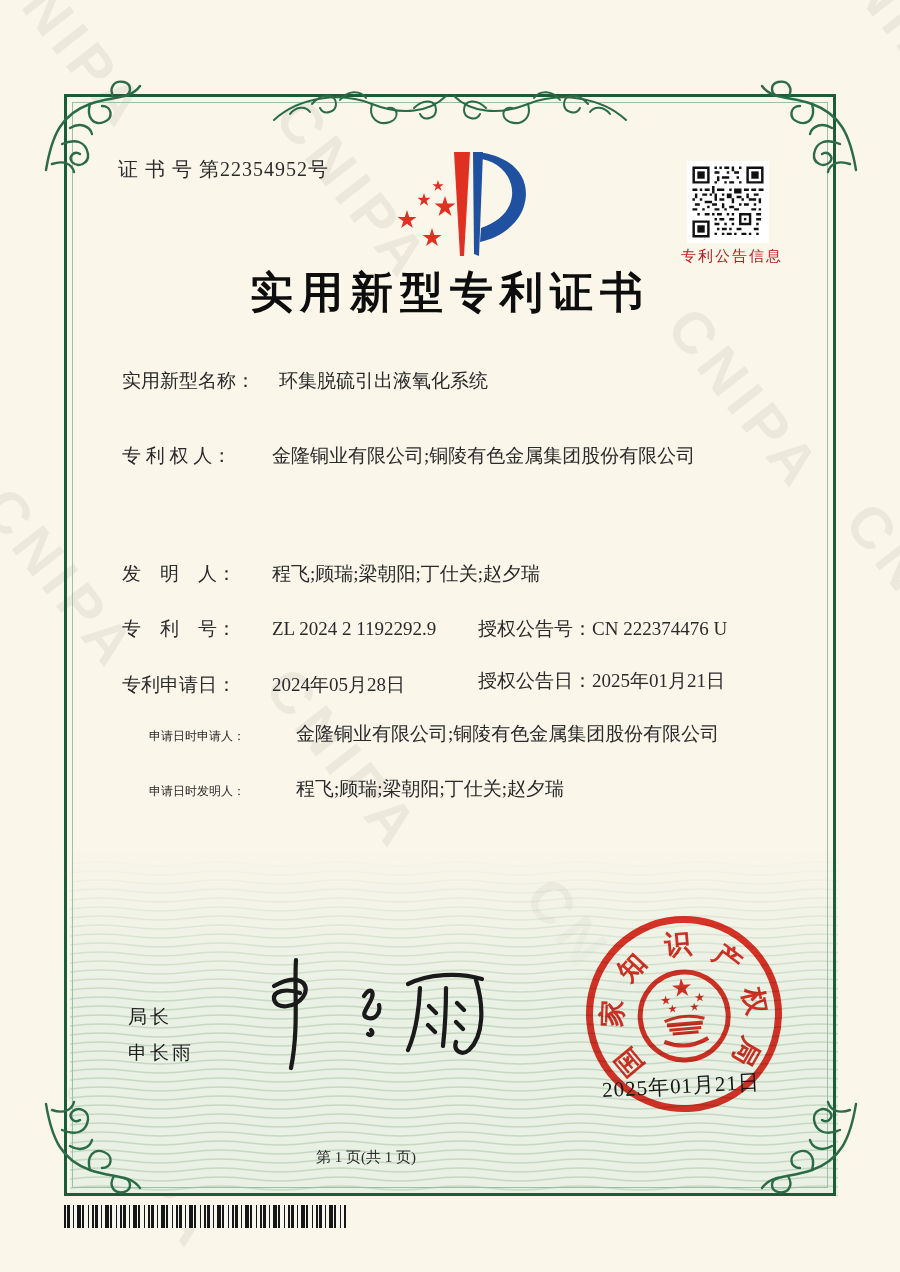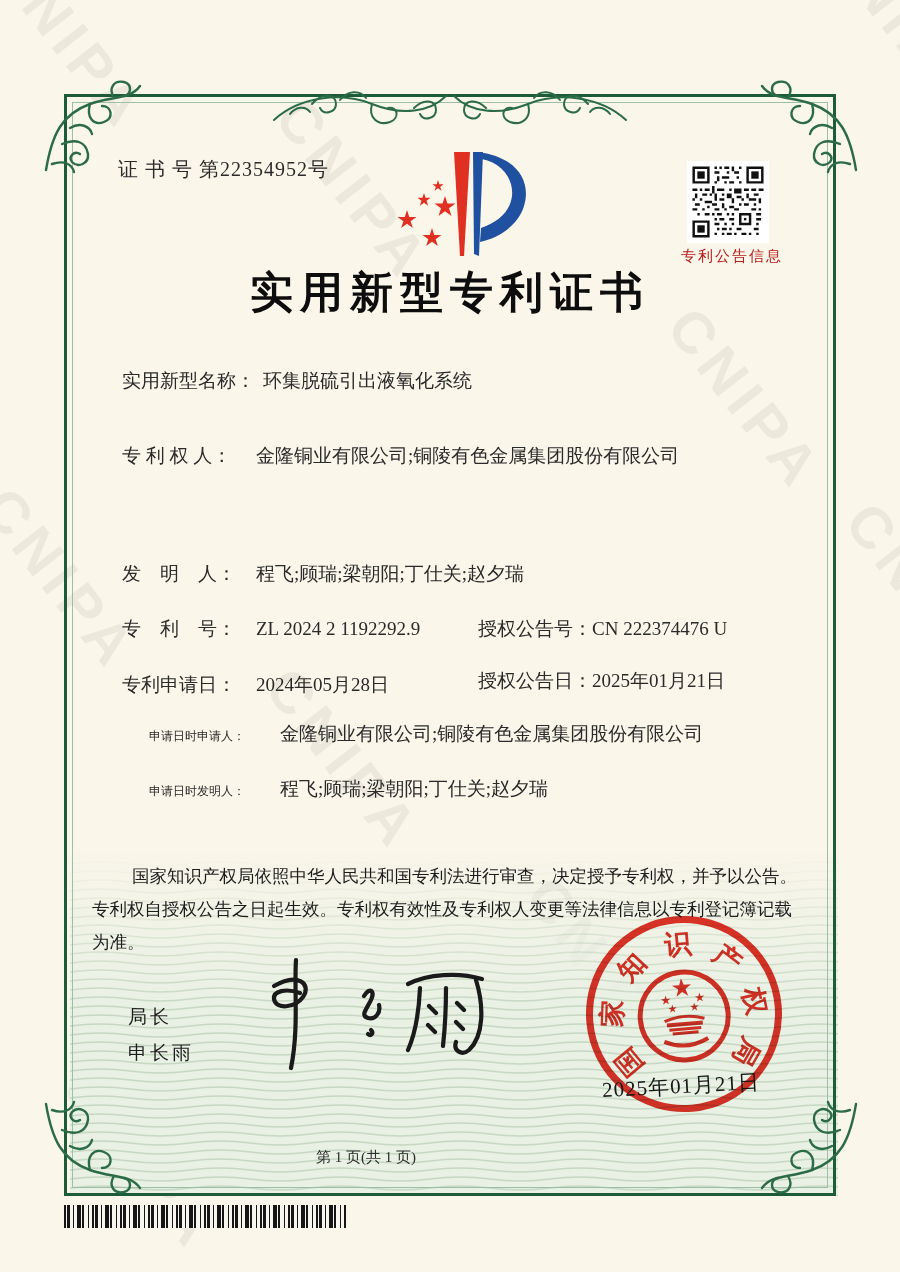--- a/index.html
+++ b/index.html
@@ -28,21 +28,21 @@
   .cert-no{position:absolute;left:118px;top:156px;font-size:20px;letter-spacing:1px;color:#2b2b2b;}
   .logo{position:absolute;left:380px;top:146px;}
   .qr{position:absolute;left:687px;top:161px;width:82px;height:82px;background:#fff;padding:3px;box-sizing:border-box;}
   .qr-label{position:absolute;left:672px;top:247px;width:120px;font-size:15px;letter-spacing:2px;color:#b91c1c;text-align:center;}
   .title{position:absolute;left:0;top:264px;width:900px;text-align:center;
       font-size:43px;font-weight:bold;letter-spacing:7px;color:#0d0d0d;}
 
   
   .row{position:absolute;left:122px;font-size:19px;color:#2a2a2a;white-space:nowrap;}
   .row .lab{display:inline-block;min-width:126px;}
-  .row .val{margin-left:8px;}
+  .row .val{margin-left:24px;}
   .rcol{position:absolute;left:478px;font-size:19px;color:#2a2a2a;white-space:nowrap;}
   .rcol .val{}
   .small-lab .lab{min-width:150px;font-size:12px;text-align:center;}
 
   
   .legal{position:absolute;left:92px;top:860px;width:716px;font-size:17.5px;line-height:33px;color:#1c1c1c;}
   .legal .l1{padding-left:40px;}
 
   
   .gov-title{position:absolute;left:128px;top:1004px;font-size:19px;letter-spacing:3px;color:#1d1d1d;
@@ -194,24 +194,20 @@
   <div class="rcol" style="top:668px">
     <span class="lab">授权公告日：</span><span class="val">2025年01月21日</span>
   </div>
   <div class="row small-lab" style="top:721px">
     <span class="lab">申请日时申请人：</span><span class="val">金隆铜业有限公司;铜陵有色金属集团股份有限公司</span>
   </div>
   <div class="row small-lab" style="top:776px">
     <span class="lab">申请日时发明人：</span><span class="val">程飞;顾瑞;梁朝阳;丁仕关;赵夕瑞</span>
   </div>
 
-  <div class="legal">
-    <div class="l1">国家知识产权局依照中华人民共和国专利法进行审查，决定授予专利权，并予以公告。</div>
-    <div class="l2">专利权自授权公告之日起生效。专利权有效性及专利权人变更等法律信息以专利登记簿记载为准。</div>
-  </div>
 
   <div class="gov-title">局长</div>
   <div class="gov-name">申长雨</div>
 
   <svg class="sig" width="240" height="130" viewBox="0 0 240 130">
     <g stroke="#1a1a1a" stroke-width="4.2" fill="none" stroke-linecap="round" stroke-linejoin="round">
       <path d="M38,16 C36,45 41,85 33,124"></path>
       <path d="M16,42 C40,28 54,40 45,53 C37,64 18,66 16,55 C15,47 28,44 42,49"></path>
       <path d="M106,52 C112,42 118,47 112,58 C107,67 103,72 110,74 C117,76 123,69 121,61"></path>
       <path d="M113,86 C116,89 113,93 110,90"></path>

